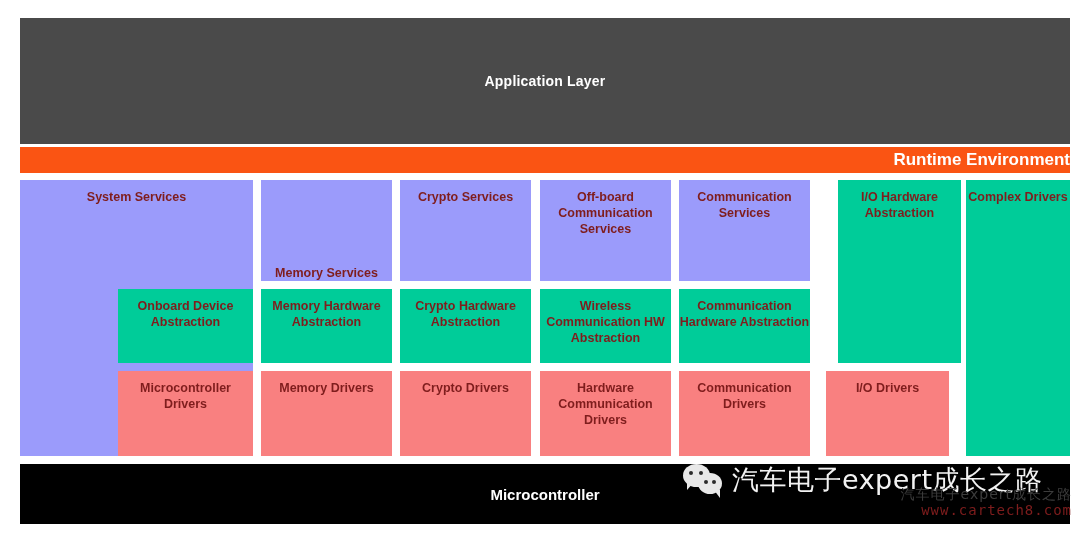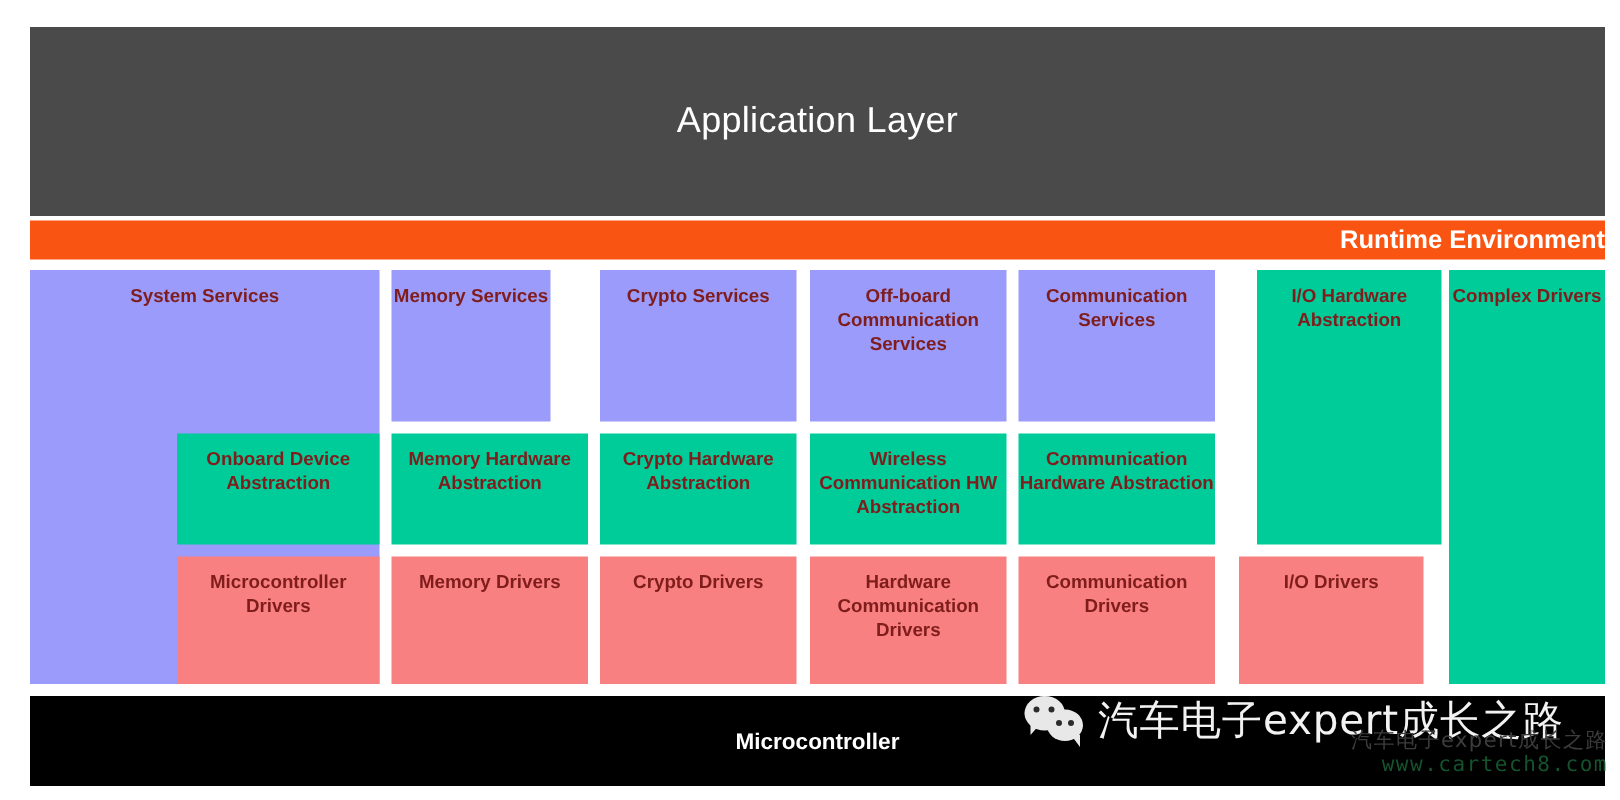--- a/index.html
+++ b/index.html
@@ -30,22 +30,22 @@
     top: 18px;
     width: 1050px;
     height: 126px;
     background: #4a4a4a;
     display: flex;
     align-items: center;
     justify-content: center;
   }
   .app-layer-label {
     color: #ffffff;
-    font-size: 24px;
-    font-weight: normal;
+    font-size: 14px;
+    font-weight: bold;
     letter-spacing: 0.2px;
   }
 
   
   .rte-bar {
     position: absolute;
     left: 20px;
     top: 147px;
     width: 1050px;
     height: 26px;
@@ -153,21 +153,21 @@
     pointer-events: none;
     line-height: 1.12;
   }
   .wm-sub-cn {
     color: #3c3c3c;
     font-size: 14px;
     font-family: "DejaVu Sans", sans-serif;
     letter-spacing: 1px;
   }
   .wm-sub-url {
-    color: #14532d;
+    color: #7f1d1d;
     font-size: 14px;
     font-family: "DejaVu Sans Mono", monospace;
     letter-spacing: 1px;
   }
 </style>
 </head>
 <body>
 
 <div id="diagram">
 
@@ -176,21 +176,21 @@
   </div>
 
   <div class="rte-bar">
     <div class="rte-label">Runtime Environment</div>
   </div>
 
   <div class="block svc" style="left:20px; top:180px; width:233px; height:276px;">
     <span>System Services</span>
   </div>
 
-  <div class="block svc" style="left:261px; top:180px; width:106px; height:101px;">
+  <div class="block svc" style="left:261px; top:180px; width:131px; height:101px;align-items:flex-end;">
     <span>Memory Services</span>
   </div>
 
   <div class="block svc" style="left:400px; top:180px; width:131px; height:101px;">
     <span>Crypto Services</span>
   </div>
 
   <div class="block svc" style="left:540px; top:180px; width:131px; height:101px;">
     <span>Off-board Communication Services</span>
   </div>

